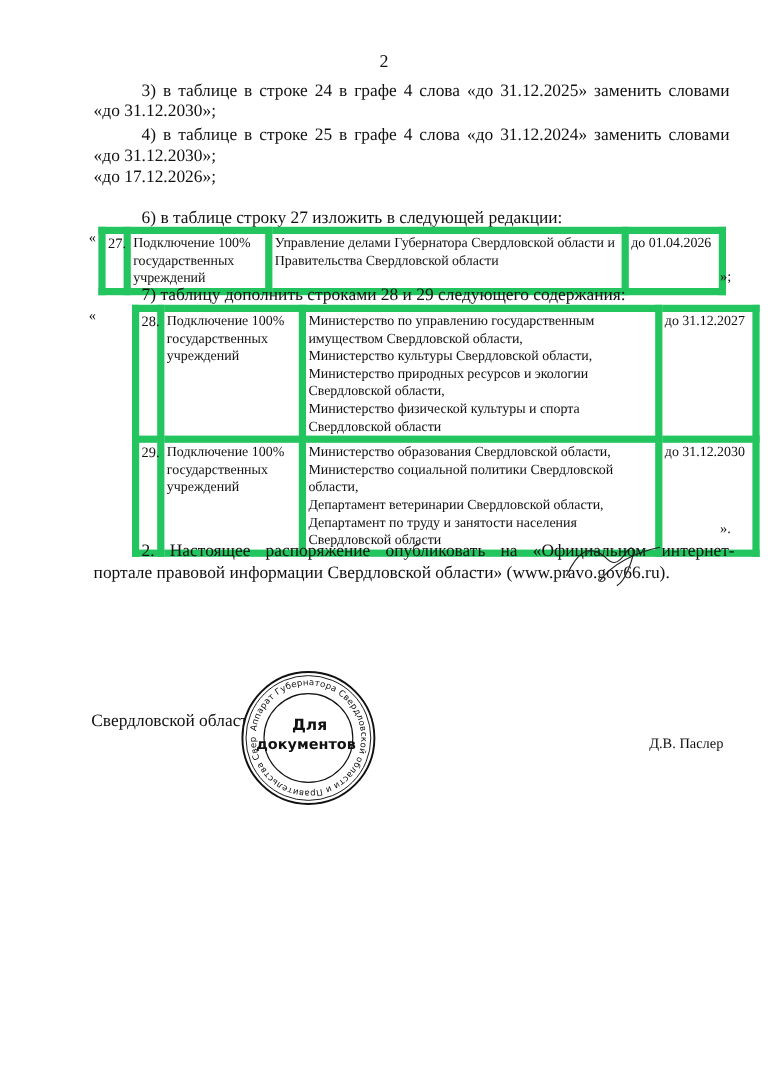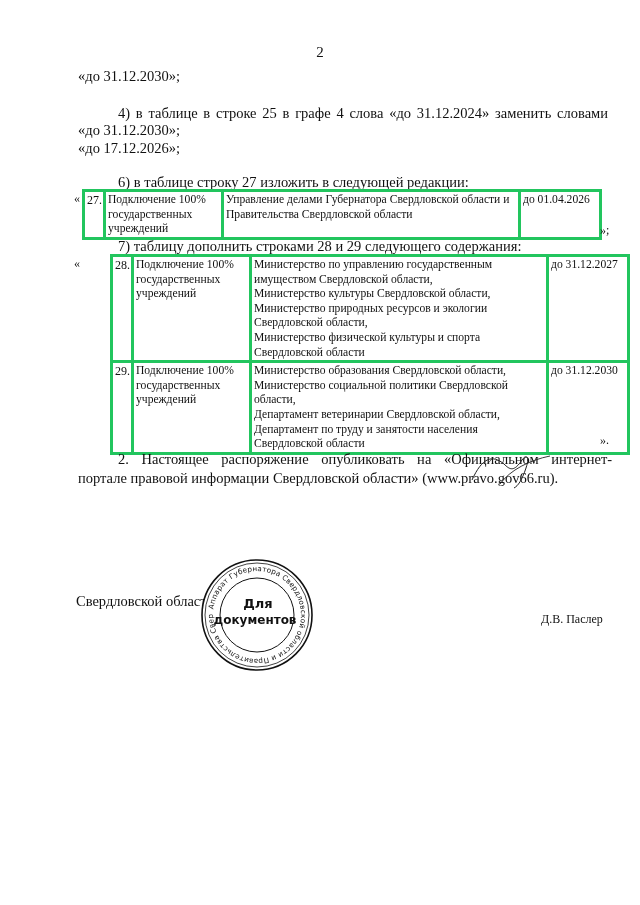--- a/index.html
+++ b/index.html
@@ -8,41 +8,42 @@
     .page-num { position: absolute; top: 44px; left: 0; width: 640px; text-align: center;
                 font-size: 15px; }
     .para { position: absolute; left: 78px; width: 530px; font-size: 14.5px; line-height: 17px;
             text-align: justify; }
     .para .line1 { display: block; text-indent: 40px; text-align-last: justify; white-space: nowrap; }
     .para .line2 { display: block; }
     .para-single { position: absolute; left: 118px; font-size: 14.5px; line-height: 17px; white-space: nowrap; }
 
     .doc-table { position: absolute; border-collapse: collapse; font-size: 11.6px; line-height: 14.6px;
                  table-layout: fixed; }
-    .doc-table td { border: 3px solid #22c55e; vertical-align: top; padding: 1px 2px 0 2px; }
+    .doc-table td { border: 6px solid #22c55e; vertical-align: top; padding: 1px 2px 0 2px; }
     .doc-table td.num { text-align: center; font-size: 12px; }
     .quote-open { position: absolute; font-size: 12px; }
     .quote-close { position: absolute; font-size: 12px; }
 
     .para2 { position: absolute; left: 78px; width: 530px; font-size: 14.5px; line-height: 19px; }
     .para2 .l1 { display: block; text-indent: 40px; text-align: justify; text-align-last: justify; white-space: nowrap; word-spacing: 9px; }
     .para2 .l2 { display: block; }
 
     .sig-title { position: absolute; left: 76px; top: 592px; font-size: 14.5px; line-height: 18px; }
     .sig-name { position: absolute; left: 541px; top: 610px; font-size: 12px; line-height: 18px; }
 
     .stamp { position: absolute; left: 200px; top: 558px; width: 114px; height: 114px; }
     .scribble { position: absolute; left: 470px; top: 450px; width: 90px; height: 40px; }
   </style>
 </head>
 <body>
 
 <div class="page-num">2</div>
 
 <div class="para" style="top:68px;">
+  <span class="line1">3) в таблице в строке 24 в графе 4 слова «до 31.12.2025» заменить словами</span>
   <span class="line2">«до 31.12.2030»;</span>
 </div>
 <div class="para" style="top:105px;">
   <span class="line1">4) в таблице в строке 25 в графе 4 слова «до 31.12.2024» заменить словами</span>
   <span class="line2">«до 31.12.2030»;</span>
 </div>
 <div class="para" style="top:140px;">
   <span class="line2">«до 17.12.2026»;</span>
 </div>
 <div class="para-single" style="top:174px;">6) в таблице строку 27 изложить в следующей редакции:</div>

